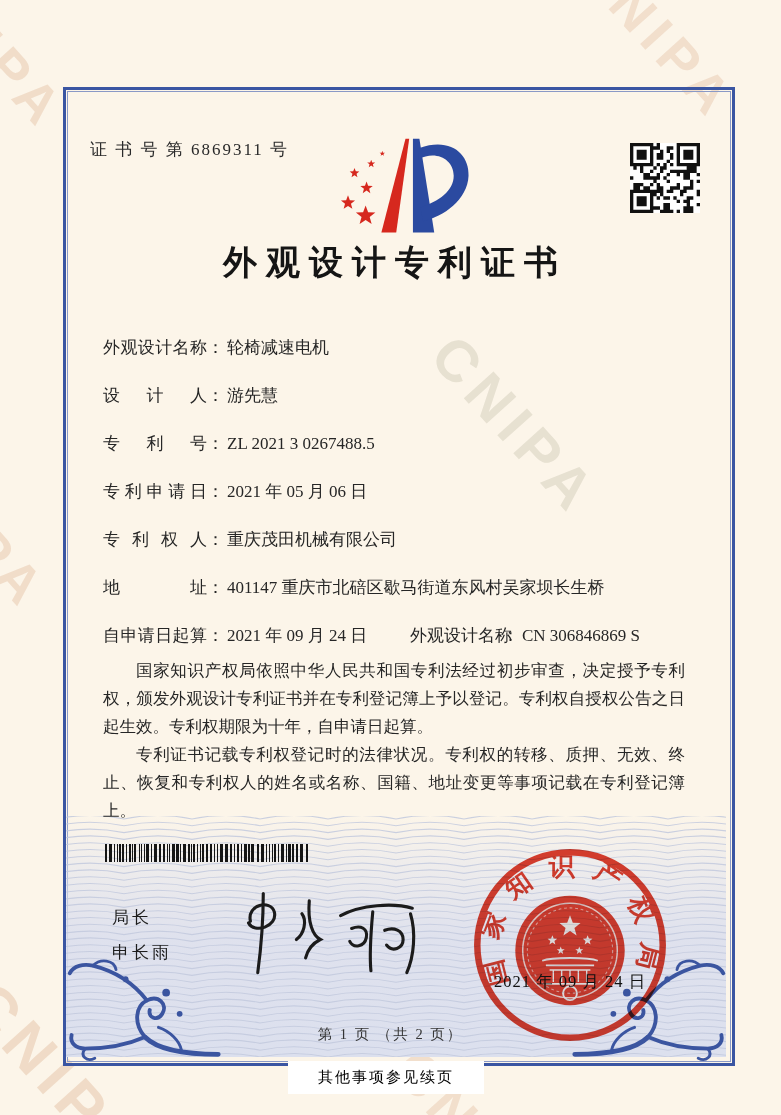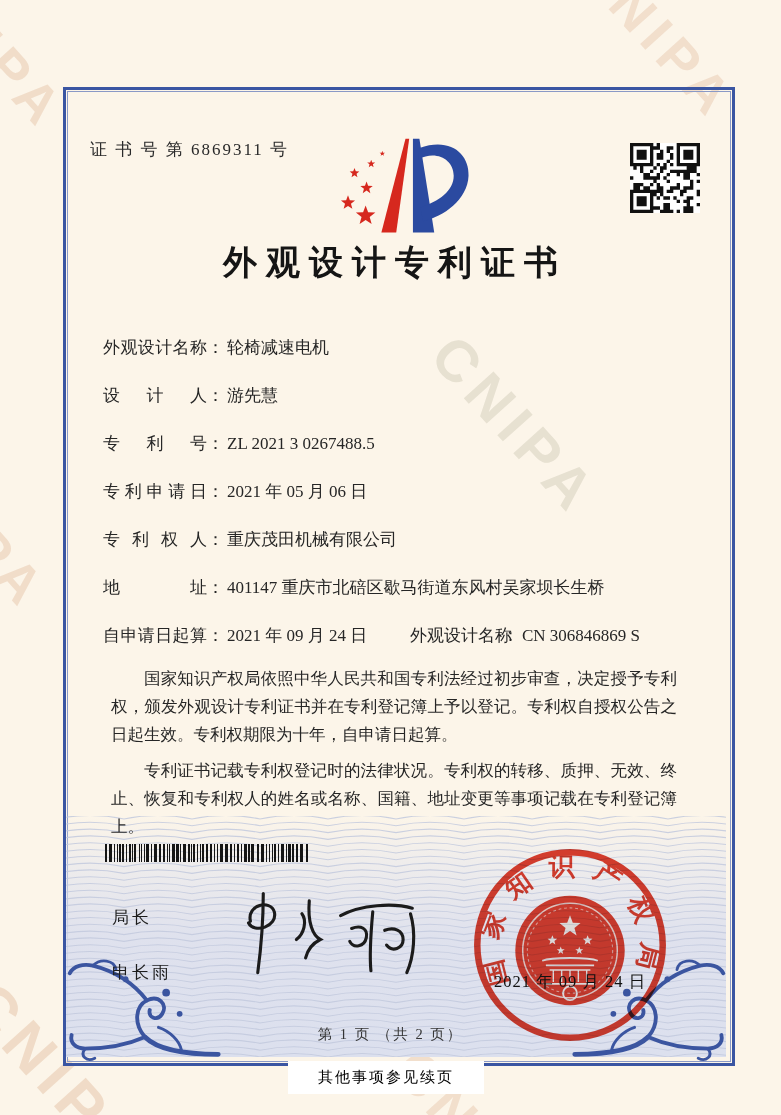--- a/index.html
+++ b/index.html
@@ -29,24 +29,24 @@
   .logo{position:absolute;left:328px;top:136px;width:142px;height:102px;z-index:3;}
   .qr{position:absolute;left:630px;top:143px;width:70px;height:70px;z-index:3;}
   .title{position:absolute;left:0;right:0;top:240px;text-align:center;font-size:34px;font-weight:700;
          letter-spacing:9px;text-indent:9px;color:#151515;z-index:3;}
   .frow{position:absolute;left:103px;font-size:17px;white-space:nowrap;color:#262626;z-index:3;}
   .lbl{display:inline-block;width:104px;text-align:justify;text-align-last:justify;}
   .val{margin-left:3px;}
   .grant2{position:absolute;left:307px;top:0;white-space:nowrap;}
   .paras{position:absolute;left:103px;top:657px;width:582px;font-size:16.5px;line-height:28px;
          text-align:justify;color:#262626;z-index:3;}
-  .paras p{margin:8px;text-indent:2em;}
+  .paras p{margin:0;text-indent:2em;}
   .barcode{position:absolute;left:105px;top:844px;width:206px;height:18px;z-index:3;}
   .sig-title{position:absolute;left:112px;top:906px;font-size:17px;letter-spacing:3px;color:#1d1d1d;z-index:3;}
-  .sig-name{position:absolute;left:112px;top:941px;font-size:17px;letter-spacing:3px;color:#1d1d1d;z-index:3;margin-top:20px;}
+  .sig-name{position:absolute;left:112px;top:941px;font-size:17px;letter-spacing:3px;color:#1d1d1d;z-index:3;}
   .sig-hand{position:absolute;left:220px;top:888px;width:208px;height:92px;z-index:3;}
   .seal{position:absolute;left:468px;top:843px;width:204px;height:204px;z-index:3;opacity:.92;mix-blend-mode:multiply;}
   .seal-date{position:absolute;left:494px;top:971px;font-size:16.5px;letter-spacing:1px;color:#111;z-index:4;}
   .page-info{position:absolute;left:0;right:0;top:1025px;text-align:center;font-size:14.5px;letter-spacing:2px;color:#333;z-index:3;}
   .cont-note{position:absolute;left:288px;top:1061px;width:196px;height:33px;background:#fff;z-index:3;
              text-align:center;line-height:33px;font-size:15px;letter-spacing:2px;color:#000000;}
 </style>
 </head>
 <body>
 

